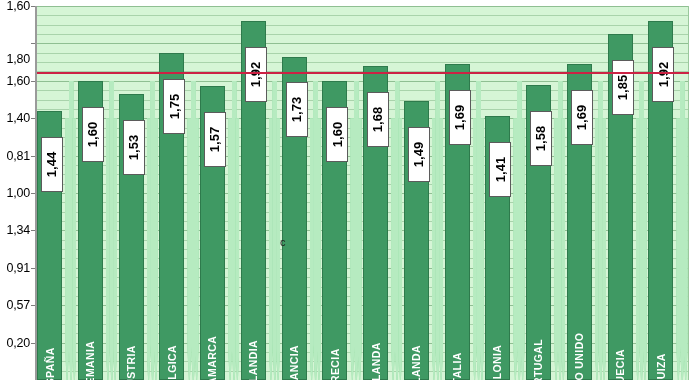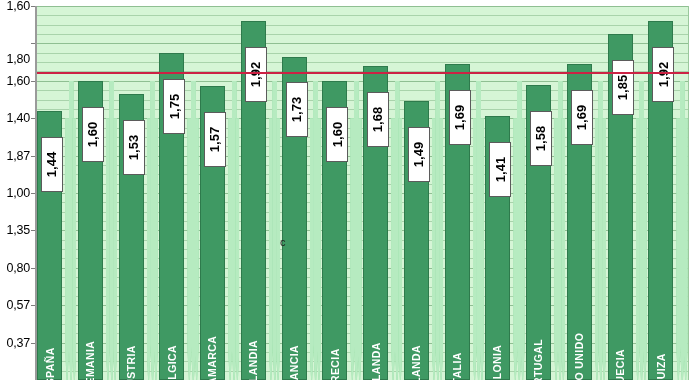--- a/index.html
+++ b/index.html
@@ -41,31 +41,31 @@
   #stray{position:absolute;font-size:11px;color:#1d1d1d;z-index:7;}
   #plotborder{position:absolute;left:0;top:0;width:100%;height:100%;
         border-right:1px solid #9ac89c;box-sizing:border-box;pointer-events:none;}
 </style>
 </head>
 <body>
 
 <div id="shot">
 
   <div id="yaxis">
-      <div class="ytick" style="top: 342.6px;">0,37</div>
+      <div class="ytick" style="top: 342.6px;">0,20</div>
       <div class="ytickmark" style="top: 342.6px;"></div>
       <div class="ytick" style="top: 305.2px;">0,57</div>
       <div class="ytickmark" style="top: 305.2px;"></div>
-      <div class="ytick" style="top: 267.8px;">0,80</div>
+      <div class="ytick" style="top: 267.8px;">0,91</div>
       <div class="ytickmark" style="top: 267.8px;"></div>
-      <div class="ytick" style="top: 230.4px;">1,35</div>
+      <div class="ytick" style="top: 230.4px;">1,34</div>
       <div class="ytickmark" style="top: 230.4px;"></div>
       <div class="ytick" style="top: 193px; text-align: right;">1,00</div>
       <div class="ytickmark" style="top: 193px;"></div>
-      <div class="ytick" style="top: 155.6px;">1,87</div>
+      <div class="ytick" style="top: 155.6px;">0,81</div>
       <div class="ytickmark" style="top: 155.6px;"></div>
       <div class="ytick" style="top: 118.2px;">1,40</div>
       <div class="ytickmark" style="top: 118.2px;"></div>
       <div class="ytick" style="top: 80.8px;">1,60</div>
       <div class="ytickmark" style="top: 80.8px;"></div>
       <div class="ytick" style="top: 59px;">1,80</div>
       <div class="ytickmark" style="top: 43.4px;"></div>
       <div class="ytick" style="top: 6px;">1,60</div>
       <div class="ytickmark" style="top: 6px;"></div>
     </div>

